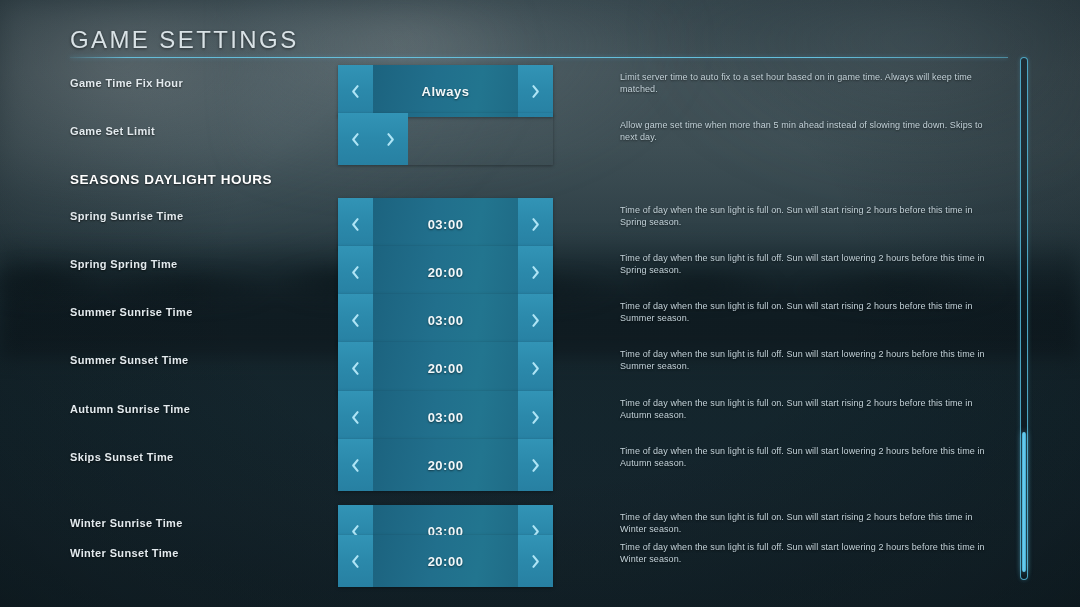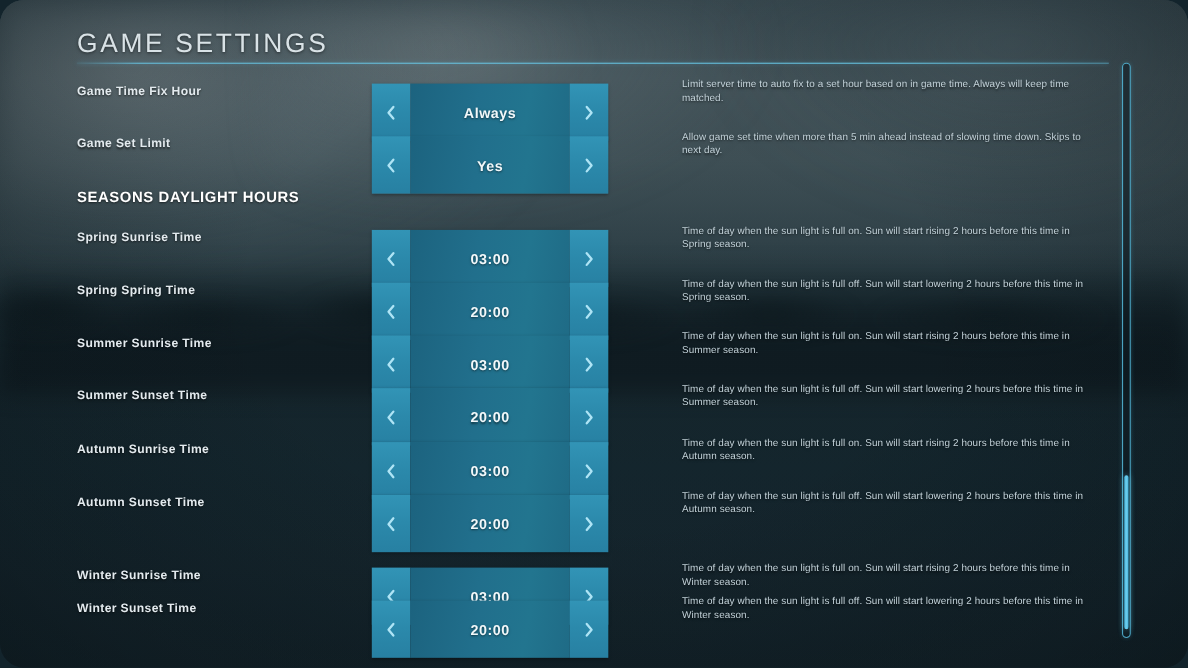--- a/index.html
+++ b/index.html
@@ -8,21 +8,20 @@
     width:1080px; height:607px;
     overflow:hidden;
     background:#13242c;
     font-family:"Liberation Sans", sans-serif;
   }
 
   #screen {
     position:relative;
     width:1080px; height:607px;
     overflow:hidden;
-    border-radius:22px;
   }
 
   
   .bg-base {
     position:absolute; inset:0;
     background:
       linear-gradient(180deg,
         #44555c 0%,
         #4a5a60 12%,
         #44555b 24%,
@@ -130,21 +129,20 @@
     letter-spacing:.55px;
     color:#ffffff;
   }
 
   
   .stepper {
     position:absolute; left:338px; top:0;
     width:215px; height:52px;
     display:flex; align-items:stretch;
     box-shadow:0 1px 3px rgba(0,0,0,.35);
-    margin-top:11px;
   }
   .step-btn {
     width:35px; flex:0 0 35px;
     background:linear-gradient(180deg,#3294b6 0%,#2b89ab 48%,#2780a2 100%);
     display:flex; align-items:center; justify-content:center;
     cursor:pointer;
   }
   .step-btn svg { display:block; }
   .step-btn svg path {
     stroke:#aee4f5; stroke-width:2.1;
@@ -229,21 +227,20 @@
         <div class="row-desc">Limit server time to auto fix to a set hour based on in game time.  Always will keep time matched.</div>
       </div>
       <div class="row" style="top: 113px;">
         <div class="row-label">Game Set Limit</div>
         <div class="stepper">
           <div class="step-btn">
             <svg width="11" height="15" viewBox="0 0 11 15">
               <path d="M7.6 2.2 L3.2 7.5 L7.6 12.8"></path>
             </svg>
           </div>
-          <div class="step-value">Yes</div>
           <div class="step-btn">
             <svg width="11" height="15" viewBox="0 0 11 15">
               <path d="M3.4 2.2 L7.8 7.5 L3.4 12.8"></path>
             </svg>
           </div>
         </div>
         <div class="row-desc">Allow game set time when more than 5 min ahead instead of slowing time down. Skips to next day.</div>
       </div>
       <div class="row" style="top: 161px; padding-left: 29px;">
         <div class="row-label section">SEASONS DAYLIGHT HOURS</div>
@@ -327,21 +324,21 @@
           <div class="step-value">03:00</div>
           <div class="step-btn">
             <svg width="11" height="15" viewBox="0 0 11 15">
               <path d="M3.4 2.2 L7.8 7.5 L3.4 12.8"></path>
             </svg>
           </div>
         </div>
         <div class="row-desc">Time of day when the sun light is full on.  Sun will start rising 2 hours before this time in Autumn season.</div>
       </div>
       <div class="row" style="top: 439px;">
-        <div class="row-label">Autumn Sunset Time</div>
+        <div class="row-label">Skips Sunset Time</div>
         <div class="stepper">
           <div class="step-btn">
             <svg width="11" height="15" viewBox="0 0 11 15">
               <path d="M7.6 2.2 L3.2 7.5 L7.6 12.8"></path>
             </svg>
           </div>
           <div class="step-value">20:00</div>
           <div class="step-btn">
             <svg width="11" height="15" viewBox="0 0 11 15">
               <path d="M3.4 2.2 L7.8 7.5 L3.4 12.8"></path>

